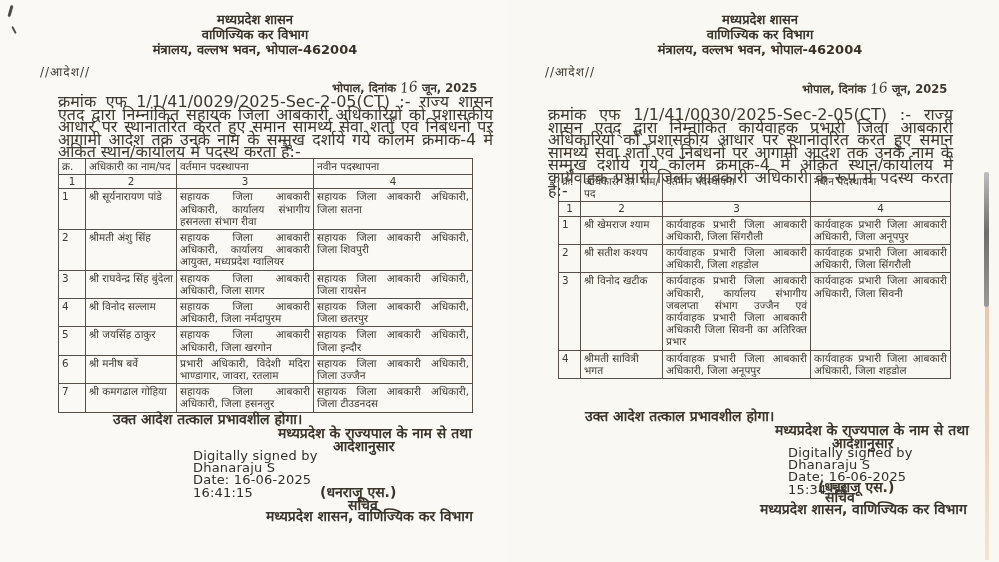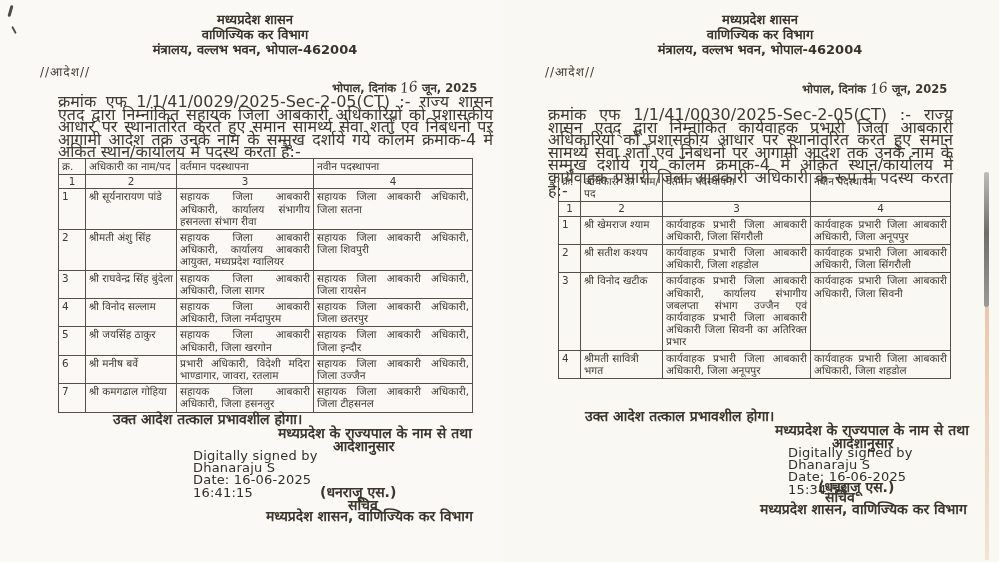--- a/index.html
+++ b/index.html
@@ -147,21 +147,21 @@
           <tr>
             <td>6</td>
             <td>श्री मनीष बर्वे</td>
             <td>प्रभारी अधिकारी, विदेशी मदिरा भाण्डागार, जावरा, रतलाम</td>
             <td>सहायक जिला आबकारी अधिकारी, जिला उज्जैन</td>
           </tr>
           <tr>
             <td>7</td>
             <td>श्री कमगढाल गोहिया</td>
             <td>सहायक जिला आबकारी अधिकारी, जिला हसनलुर</td>
-            <td>सहायक जिला आबकारी अधिकारी, जिला टीहसनल</td>
+            <td>सहायक जिला आबकारी अधिकारी, जिला टीउडनदस</td>
           </tr>
         </tbody>
     </table>
 
     <div class="fitem effect">उक्त आदेश तत्काल प्रभावशील होगा।</div>
     <div class="fitem bo1">मध्यप्रदेश के राज्यपाल के नाम से तथा</div>
     <div class="fitem bo2">आदेशानुसार</div>
     <div class="sig-block">
         <div>Digitally signed by</div>
         <div>Dhanaraju S</div>

